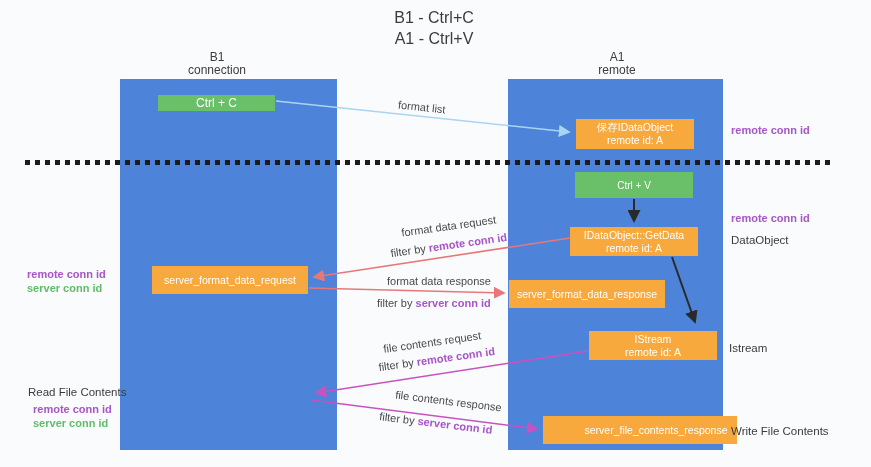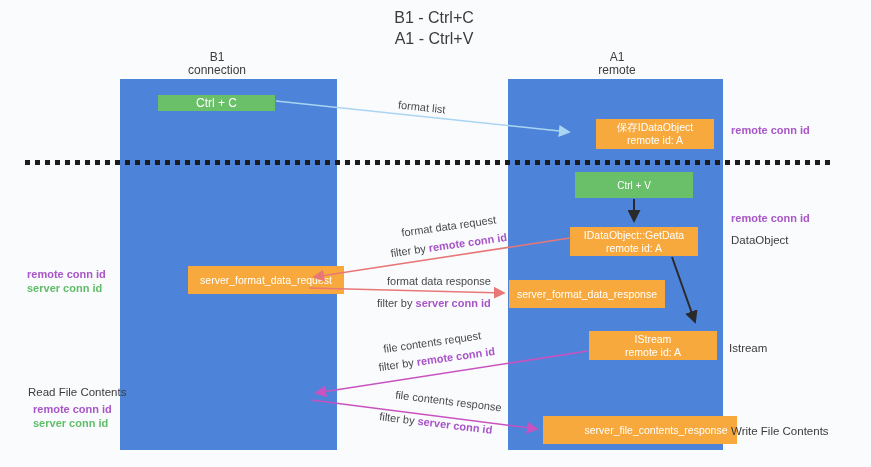--- a/index.html
+++ b/index.html
@@ -12,24 +12,24 @@
   .column{background:#4d83d8;top:79px;height:371px;}
   .column.left{left:120px;width:217px;}
   .column.right{left:508px;width:215px;}
   .dashline{left:25px;top:160px;width:807px;height:5px;
     background:repeating-linear-gradient(90deg,#1c1c1c 0 5px,transparent 5px 10px);}
   .node{display:flex;flex-direction:column;align-items:center;justify-content:center;
     color:#ffffff;text-align:center;font-size:11px;line-height:13px;}
   .node.green{background:#6abf69;}
   .node.orange{background:#f7a93d;}
   .n-ctrl-c{left:158px;top:95px;width:117px;height:16px;font-size:12px;}
-  .n-save{left:576px;top:119px;width:118px;height:30px;font-size:10.5px;margin-left:20px;}
+  .n-save{left:576px;top:119px;width:118px;height:30px;font-size:10.5px;}
   .n-ctrl-v{left:575px;top:172px;width:118px;height:26px;font-size:10px;}
   .n-getdata{left:570px;top:227px;width:128px;height:29px;font-size:10.5px;}
-  .n-fmt-req{left:152px;top:266px;width:156px;height:28px;font-size:10.5px;margin-left:36px;}
+  .n-fmt-req{left:152px;top:266px;width:156px;height:28px;font-size:10.5px;}
   .n-fmt-resp{left:509px;top:280px;width:156px;height:28px;font-size:10.5px;}
   .n-istream{left:589px;top:331px;width:128px;height:29px;font-size:10.5px;}
   .n-file-req{left:150px;top:382px;width:160px;height:29px;font-size:10.5px;}
   .n-file-resp{left:543px;top:416px;width:162px;height:28px;font-size:10.5px;padding-left:32px;}
   .side{font-size:11px;line-height:14px;color:#3c3c3c;white-space:nowrap;}
   .bold-purple{color:#a855c8;font-weight:bold;}
   .bold-green{color:#5fbd68;font-weight:bold;}
   .arrow-label{font-size:11px;color:#4a4a4a;white-space:nowrap;}
   .rot-neg{transform:rotate(-8deg);}
   .rot-pos{transform:rotate(7deg);}

